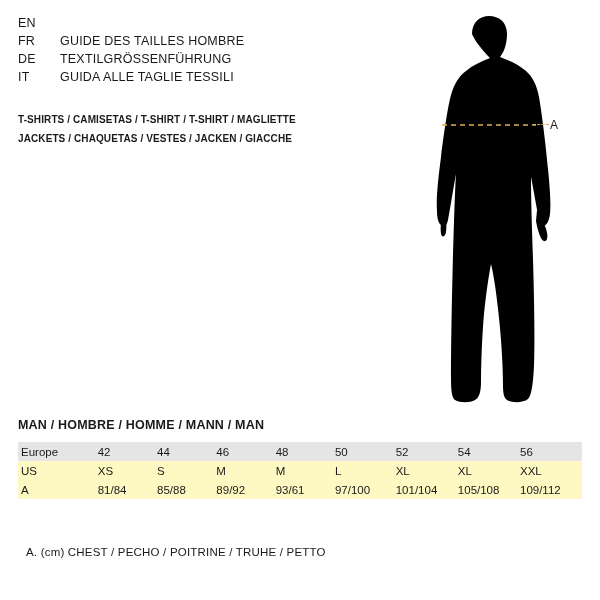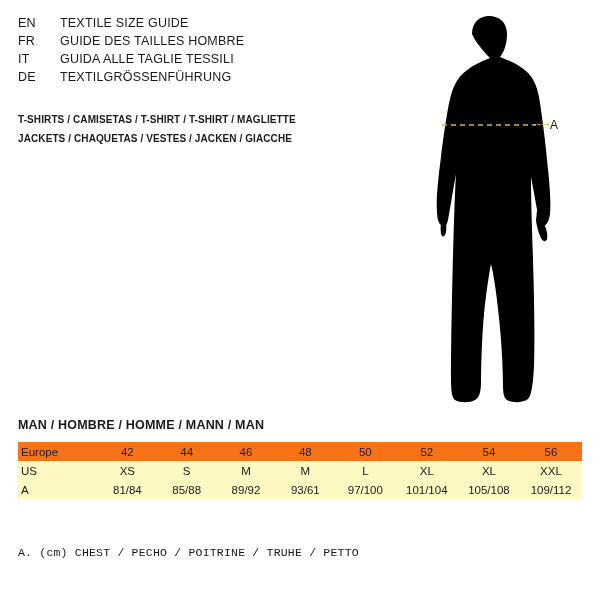--- a/index.html
+++ b/index.html
@@ -111,67 +111,65 @@
   }
   .r-head td {
     background: #b3b3b3;
     font-weight: normal;
     color: #111;
   }
   .r-alt td {
     background: #fef9c3;
   }
   .r-plain td {
-    background: #f97316;
+    background: #e5e5e5;
   }
   .c-label {
     width: 88px;
     padding-left: 3px !important;
     text-align: left;
   }
   .c-val {
     width: 68px;
-    text-align: center;
+    text-align: left;
   }
   .head-label {
     padding-left: 3px !important;
   }
 
   
   .footnote {
     position: absolute;
     top: 546px;
-    left: 18px;
+    left: 26px;
     font-size: 11.5px;
     letter-spacing: 0.2px;
     white-space: nowrap;
-    font-family: Liberation Mono, monospace;
   }
 </style>
 </head>
 <body>
 
 <div class="page">
 
   <div class="lang-block">
     <div class="lang-row">
       <span class="lang-code">EN</span>
-      <span class="lang-text">TEXTILE SIZE GUIDE</span>
     </div>
     <div class="lang-row">
       <span class="lang-code">FR</span>
       <span class="lang-text">GUIDE DES TAILLES HOMBRE</span>
     </div>
     <div class="lang-row">
+      <span class="lang-code">DE</span>
+      <span class="lang-text">TEXTILGRÖSSENFÜHRUNG</span>
+    </div>
+    <div class="lang-row">
       <span class="lang-code">IT</span>
       <span class="lang-text">GUIDA ALLE TAGLIE TESSILI</span>
-    </div>
-    <div class="lang-row">
-      <span class="lang-code">DE</span>
-      <span class="lang-text">TEXTILGRÖSSENFÜHRUNG</span>
     </div>
   </div>
 
   <div class="cat-block">
     <div class="cat-line">T-SHIRTS / CAMISETAS / T-SHIRT / T-SHIRT / MAGLIETTE</div>
     <div class="cat-line">JACKETS / CHAQUETAS / VESTES / JACKEN / GIACCHE</div>
   </div>
 
   <div class="figure-wrap">
     <svg class="figure-svg" width="190" height="390" viewBox="0 0 190 390">

